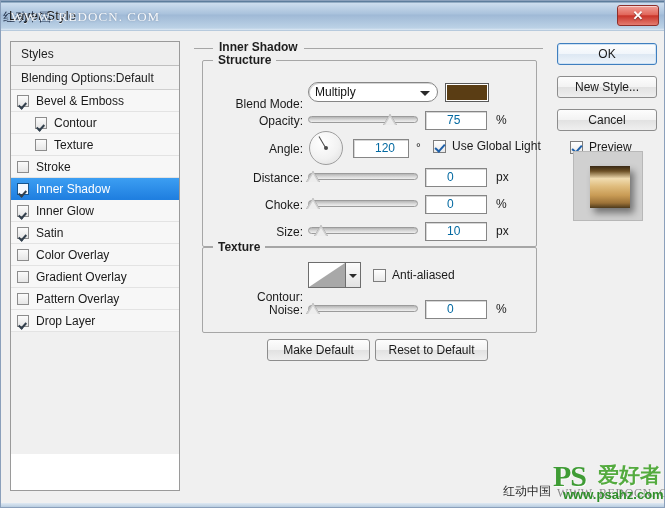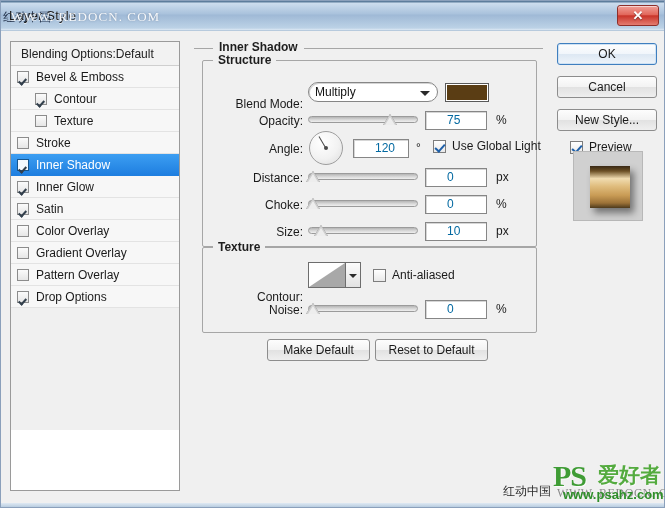--- a/index.html
+++ b/index.html
@@ -374,20 +374,21 @@
   <div class="titlebar">
     <div class="title-wm-cn">红动中国</div>
     <div class="title-text">Layer Style</div>
     <div class="title-wm">WWW. REDOCN. COM</div>
     <div class="close-btn">
       <div class="close-x">✕</div>
     </div>
   </div>
 
   <div class="styles-panel">
+    <div class="styles-head">Styles</div>
     <div class="styles-blending">Blending Options:Default</div>
     <div id="styles-list">
         <div class="style-row">
           <span class="cbx on"></span>
           <span class="lbl">Bevel &amp; Emboss</span>
         </div>
         <div class="style-row indent">
           <span class="cbx on"></span>
           <span class="lbl">Contour</span>
         </div>
@@ -418,21 +419,21 @@
         <div class="style-row">
           <span class="cbx"></span>
           <span class="lbl">Gradient Overlay</span>
         </div>
         <div class="style-row">
           <span class="cbx"></span>
           <span class="lbl">Pattern Overlay</span>
         </div>
         <div class="style-row">
           <span class="cbx on"></span>
-          <span class="lbl">Drop Options</span>
+          <span class="lbl">Drop Layer</span>
         </div>
       </div>
     <div class="styles-filler"></div>
   </div>
 
   <div class="main">
 
     <div class="group plain" id="grp-innershadow">
       <div class="is-rule"></div>
       <div class="legend">Inner Shadow</div>
@@ -517,22 +518,22 @@
         <div class="unit" style="left:293px; top:54px;">%</div>
       </div>
 
       <div class="btn" id="btn-make-default">Make Default</div>
       <div class="btn" id="btn-reset-default">Reset to Default</div>
     </div>
   </div>
 
   <div class="rightcol">
     <div class="btn rbtn" id="btn-ok">OK</div>
+    <div class="btn rbtn" id="btn-new-style">New Style...</div>
     <div class="btn rbtn" id="btn-cancel">Cancel</div>
-    <div class="btn rbtn" id="btn-new-style">New Style...</div>
     <div class="chk-inline preview-chk">
       <span class="box on"></span>
       <span class="txt">Preview</span>
     </div>
   </div>
 
   <div class="preview-thumb">
     <div class="inner"></div>
   </div>
 

